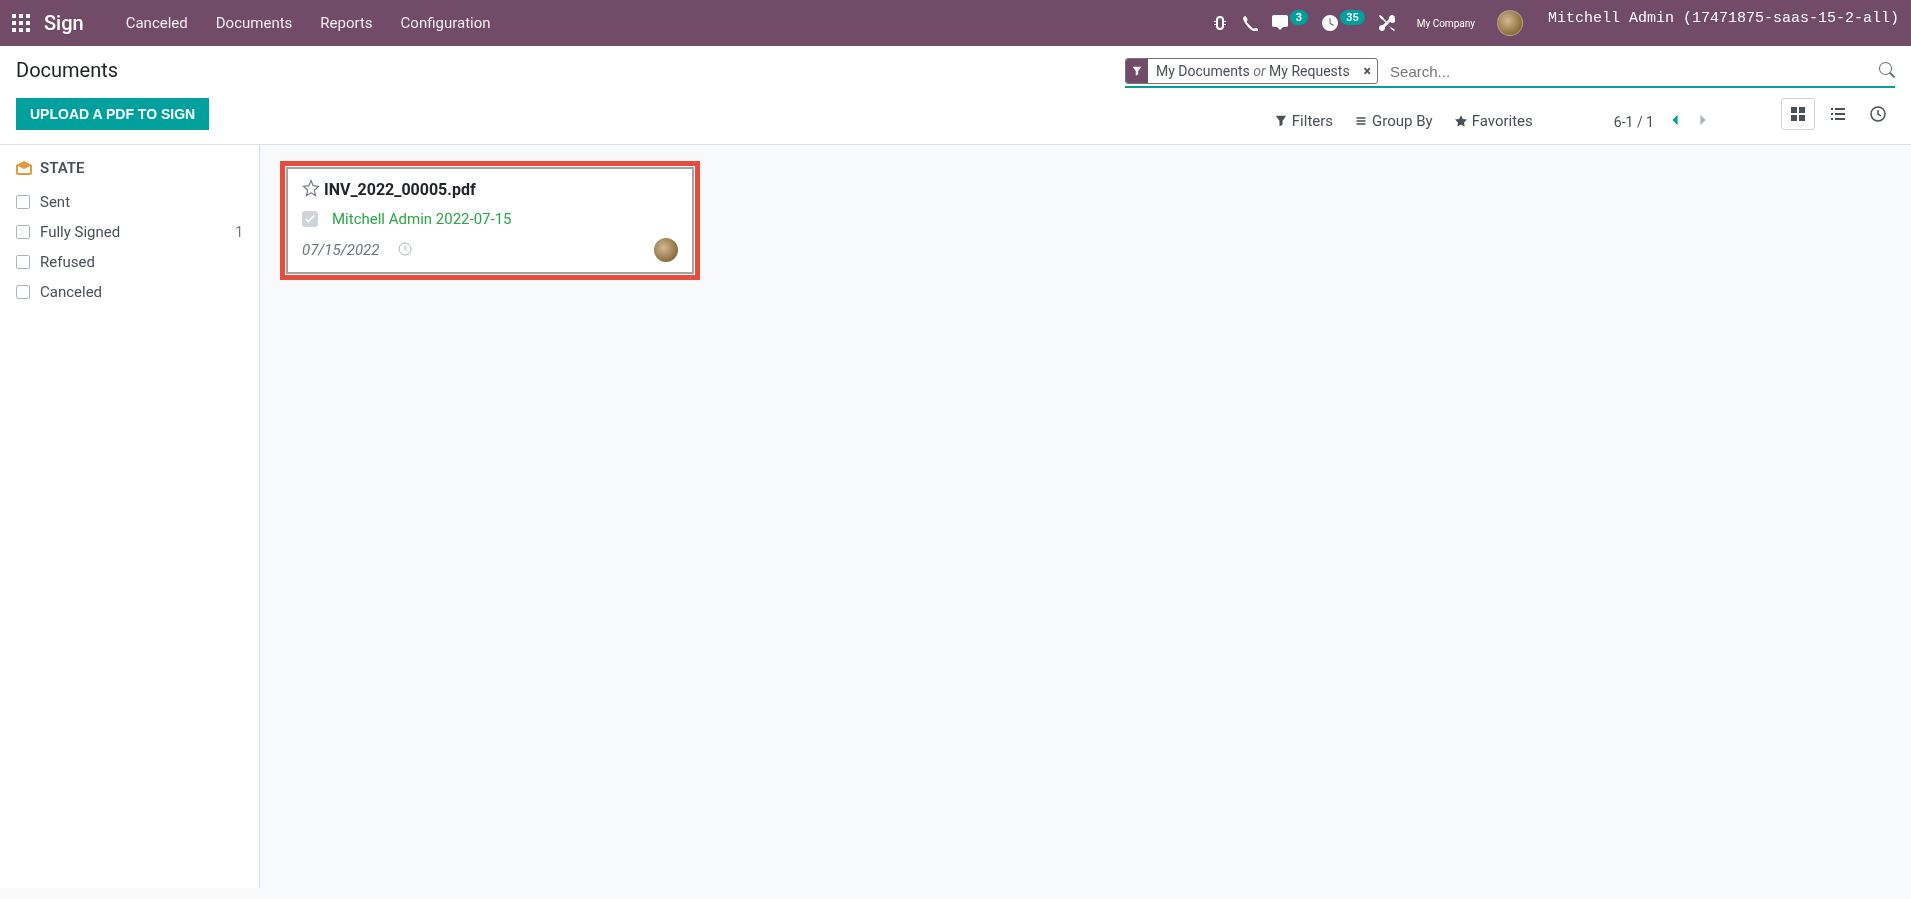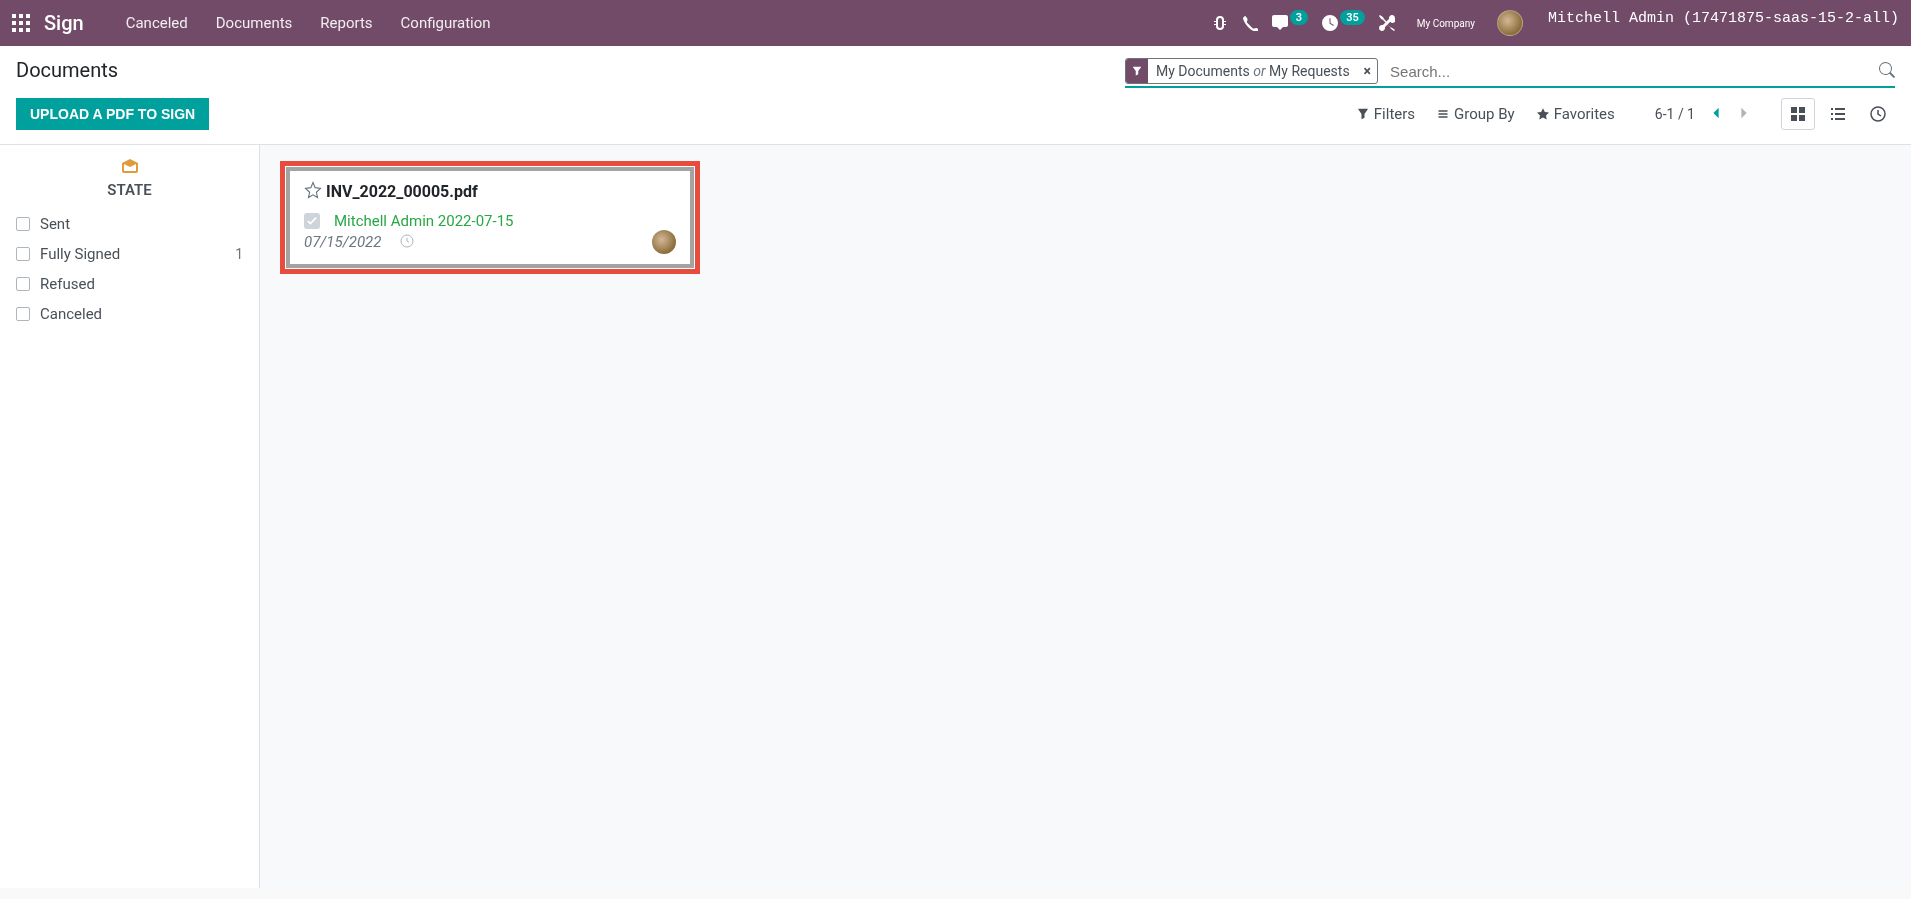--- a/index.html
+++ b/index.html
@@ -94,22 +94,23 @@
     .facet-remove { padding: 0 6px; color: #495057; cursor: pointer; font-weight: bold; font-size: 14px; }
     .search-input {
       flex: 1; border: none; outline: none;
       font-size: 15px; color: #495057;
       padding: 2px 4px; background: transparent;
     }
     .search-icon { color: #6c757d; cursor: pointer; }
     .search-icon svg { width: 16px; height: 16px; fill: #6c757d; }
 
     .toolbar-row {
-      display: flex; align-items: center;
+      display: flex; align-items: flex-end;
       padding: 10px 16px 14px 16px;
+      gap: 41px;
     }
     .upload-btn {
       background: #00A09D; color: #fff;
       border: none; padding: 8px 14px;
       font-size: 14px; font-weight: 600;
       cursor: pointer; text-transform: uppercase;
     }
     .toolbar-spacer { flex: 1; }
     .search-opts { display: flex; gap: 22px; align-items: center; }
     .search-opt { display: inline-flex; align-items: center; gap: 5px; color: #495057; font-size: 15px; cursor: pointer; }
@@ -132,52 +133,51 @@
     .sidebar {
       width: 260px; background: #fff;
       border-right: 1px solid #dee2e6;
       padding: 14px 16px;
       flex-shrink: 0;
     }
     .sidebar-heading {
       display: flex; align-items: center; gap: 8px;
       color: #495057; font-weight: 600; font-size: 15px;
       margin-bottom: 10px;
-      flex-direction: column;
     }
     .sidebar-heading svg { width: 16px; height: 14px; fill: #e09b3d; }
     .filter-item {
       display: flex; align-items: center;
       padding: 6px 0; font-size: 15px; color: #495057;
       cursor: pointer;
     }
     .filter-check {
       width: 14px; height: 14px; border: 1px solid #adb5bd;
       margin-right: 10px; border-radius: 2px;
     }
     .filter-count { margin-left: auto; color: #6c757d; font-size: 14px; }
 
     .kanban-area { flex: 1; padding: 16px 20px; background: #f8f9fa; }
     .kanban-card {
       width: 420px; background: #fff;
       border: 5px solid #e74c3c;
       padding: 1px;
     }
-    .kanban-inner { border: 4px solid #a3a3a3; padding: 10px 14px 10px 14px; }
+    .kanban-inner { border: 2px solid #a3a3a3; padding: 10px 14px 10px 14px; }
     .card-title-row { display: flex; align-items: center; gap: 4px; }
     .star-icon svg { width: 18px; height: 18px; fill: none; stroke: #6c757d; stroke-width: 1.5; }
     .card-title { font-weight: 700; font-size: 16px; color: #212529; }
     .signer-row { display: flex; align-items: center; gap: 14px; margin-top: 10px; }
     .checked-box {
       width: 16px; height: 16px; background: #ced4da;
       border-radius: 3px; display: inline-flex; align-items: center; justify-content: center;
     }
     .checked-box svg { width: 10px; height: 10px; fill: #fff; }
     .signer-text { color: #28a745; font-size: 15px; }
-    .card-footer { display: flex; align-items: center; margin-top: 0; gap: 12px; }
+    .card-footer { display: flex; align-items: center; margin-top: 10px; gap: 12px; }
     .card-date { font-style: italic; color: #6c757d; font-size: 15px; }
     .clock-icon { margin-left: 6px; }
     .clock-icon svg { width: 16px; height: 16px; fill: none; stroke: #adb5bd; stroke-width: 1.5; }
     .card-avatar {
       margin-left: auto; width: 24px; height: 24px; border-radius: 50%;
       background: radial-gradient(circle at 40% 40%, #d4b896, #8a6d3b 70%);
     }
   </style>
 </head>
 <body>

